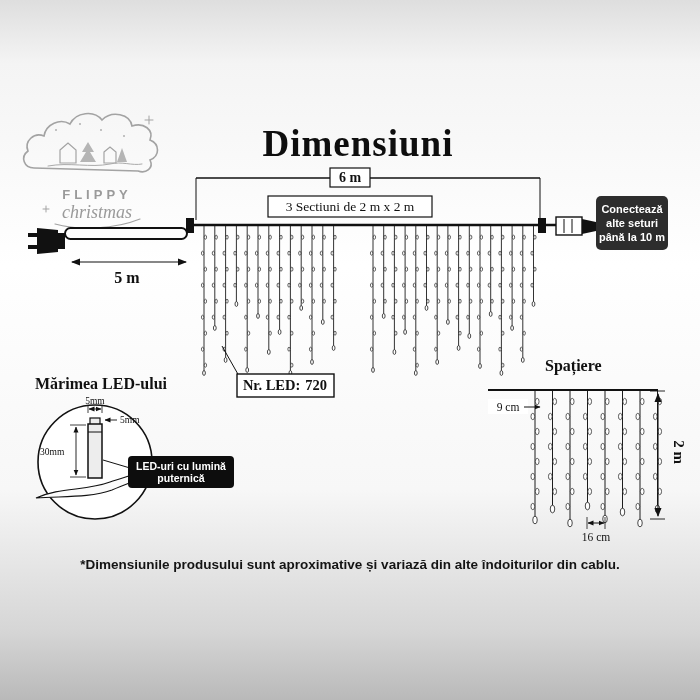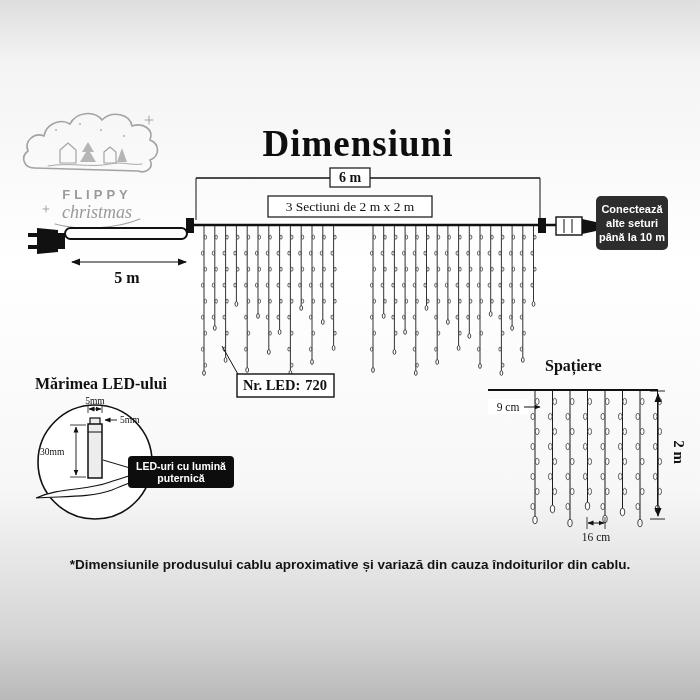--- a/index.html
+++ b/index.html
@@ -492,14 +492,14 @@
       <line x1="658" y1="394" x2="658" y2="516" stroke="#111" stroke-width="1.1" marker-start="url(#mS)" marker-end="url(#mE)"></line>
       <text class="t-2m" text-anchor="middle" transform="rotate(90 674 452)" x="674" y="452">2 m</text>
 
       <line x1="587" y1="517" x2="587" y2="529" stroke="#111" stroke-width="0.8"></line>
       <line x1="605" y1="517" x2="605" y2="529" stroke="#111" stroke-width="0.8"></line>
       <line x1="588" y1="523" x2="604" y2="523" stroke="#111" stroke-width="1" marker-start="url(#mSs)" marker-end="url(#mEs)"></line>
       <text class="t-dimsmall" x="596" y="541" text-anchor="middle">16 cm</text>
     </g>
   </svg>
 
-  <div class="footnote">*Dimensiunile produsului cablu aproximative și variază din cauza îndoiturilor din cablu.</div>
+  <div class="footnote">*Dimensiunile produsului sunt aproximative și variază din alte îndoiturilor din cablu.</div>
 </div>
 
 </body></html>

